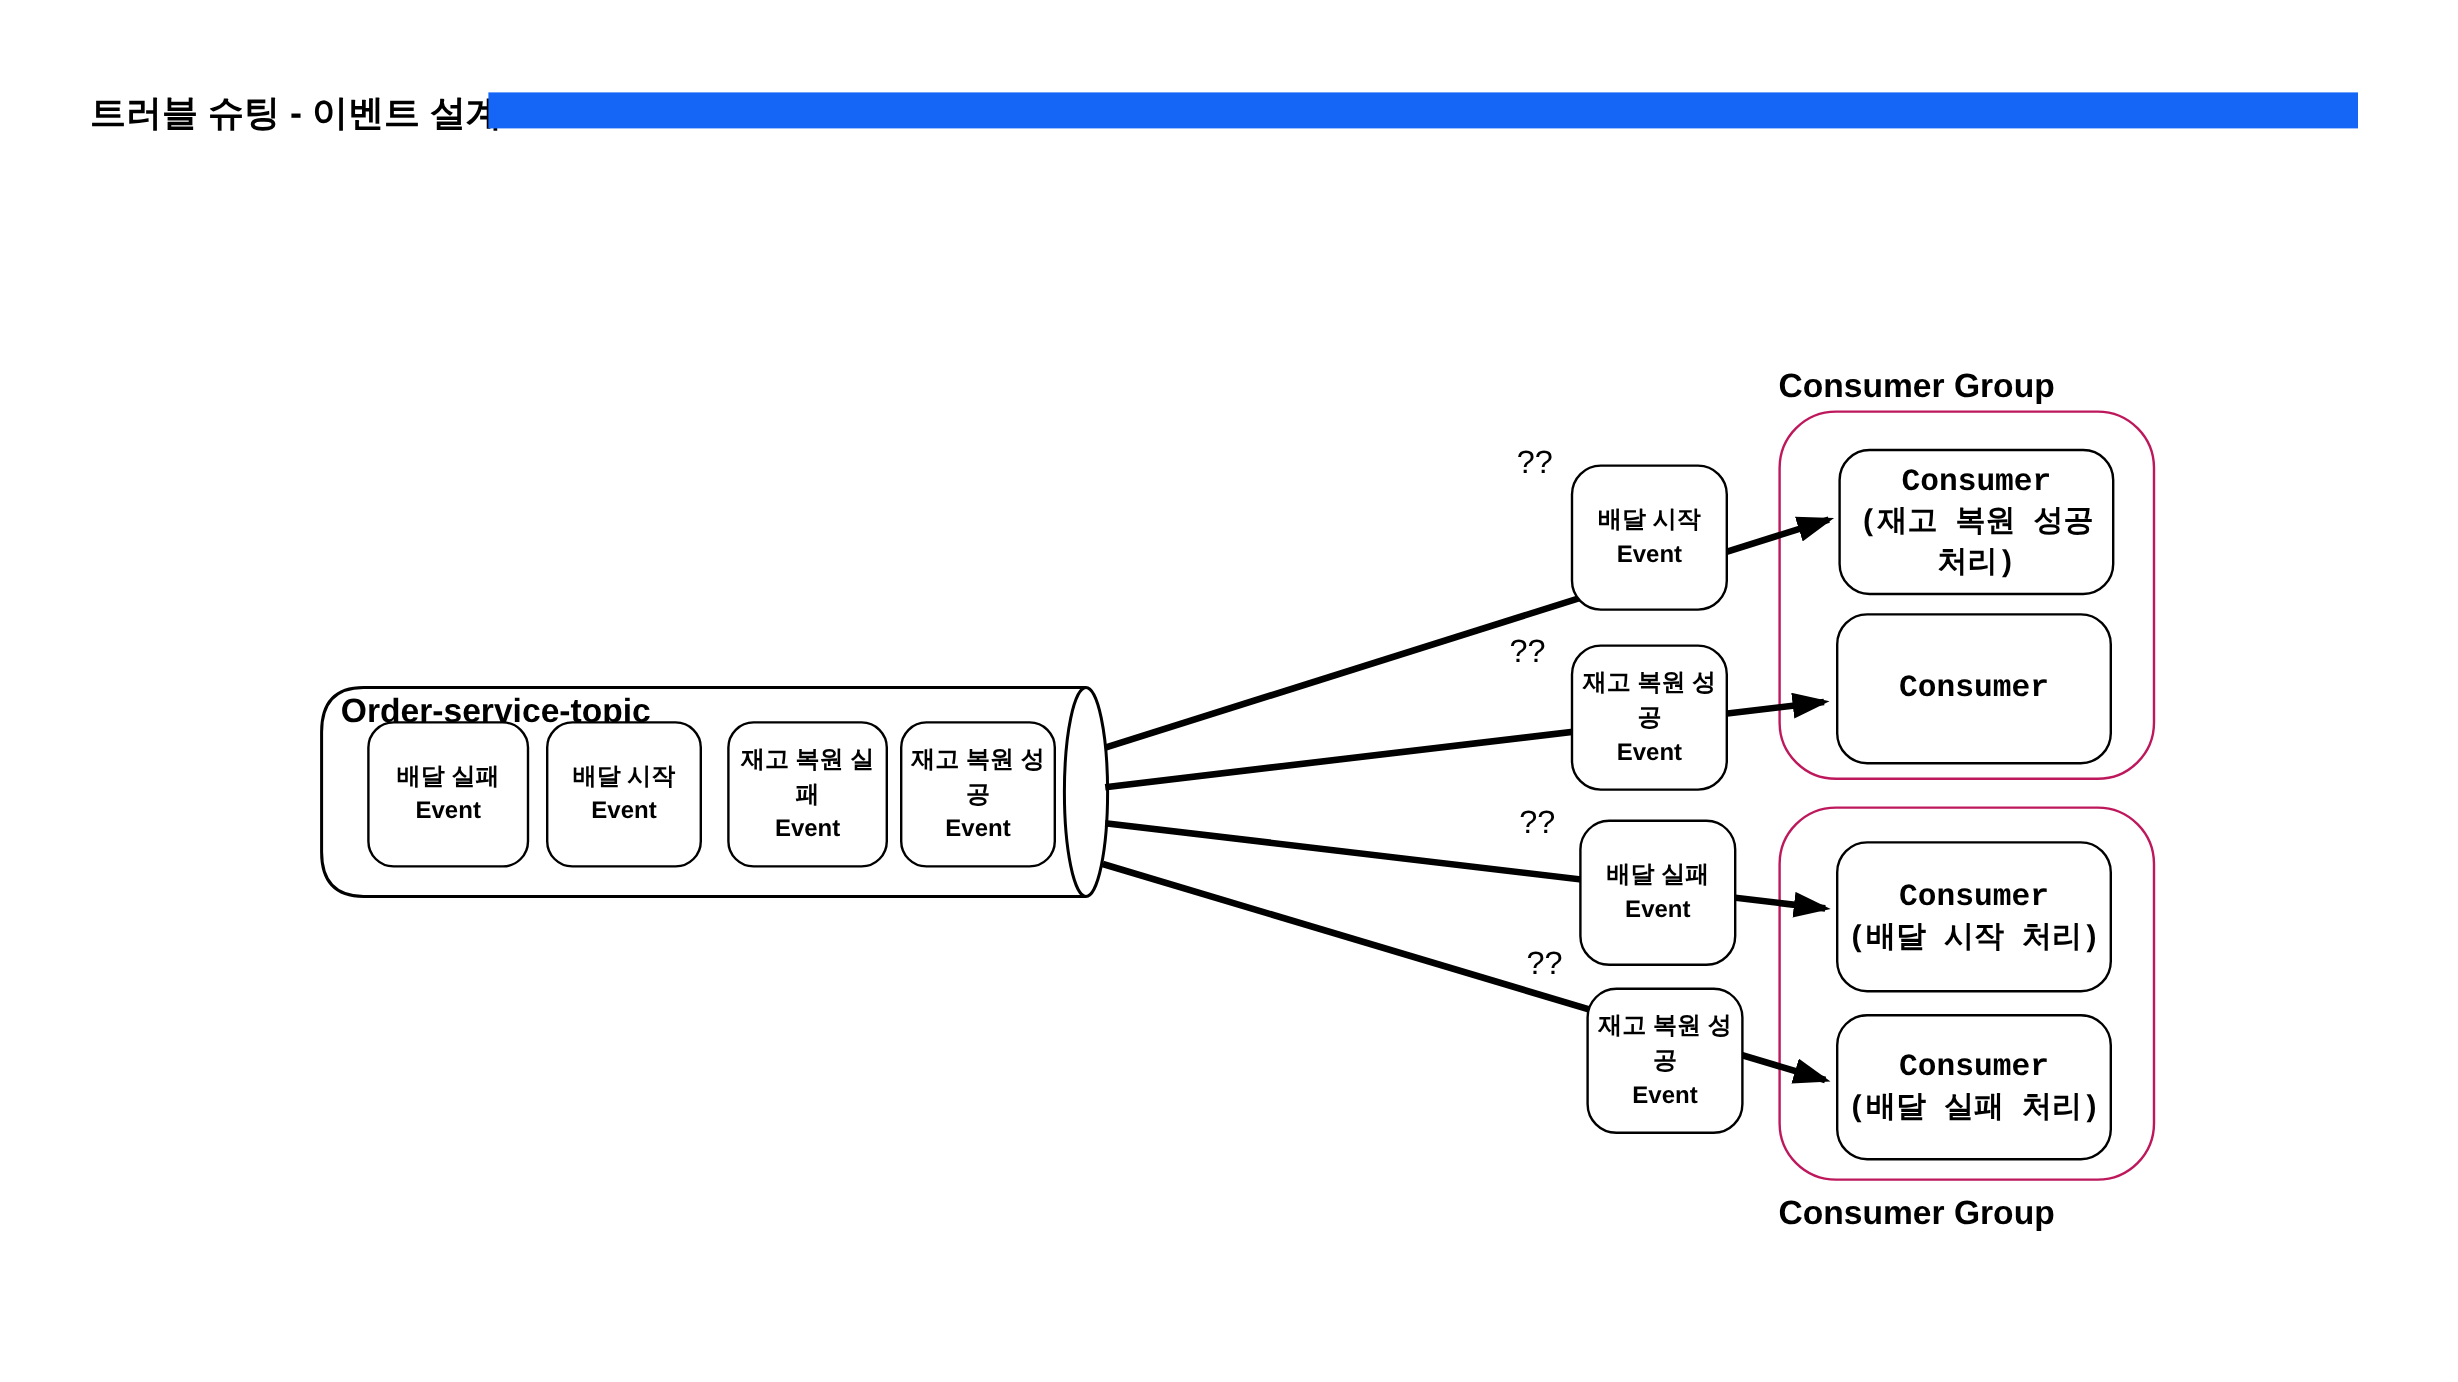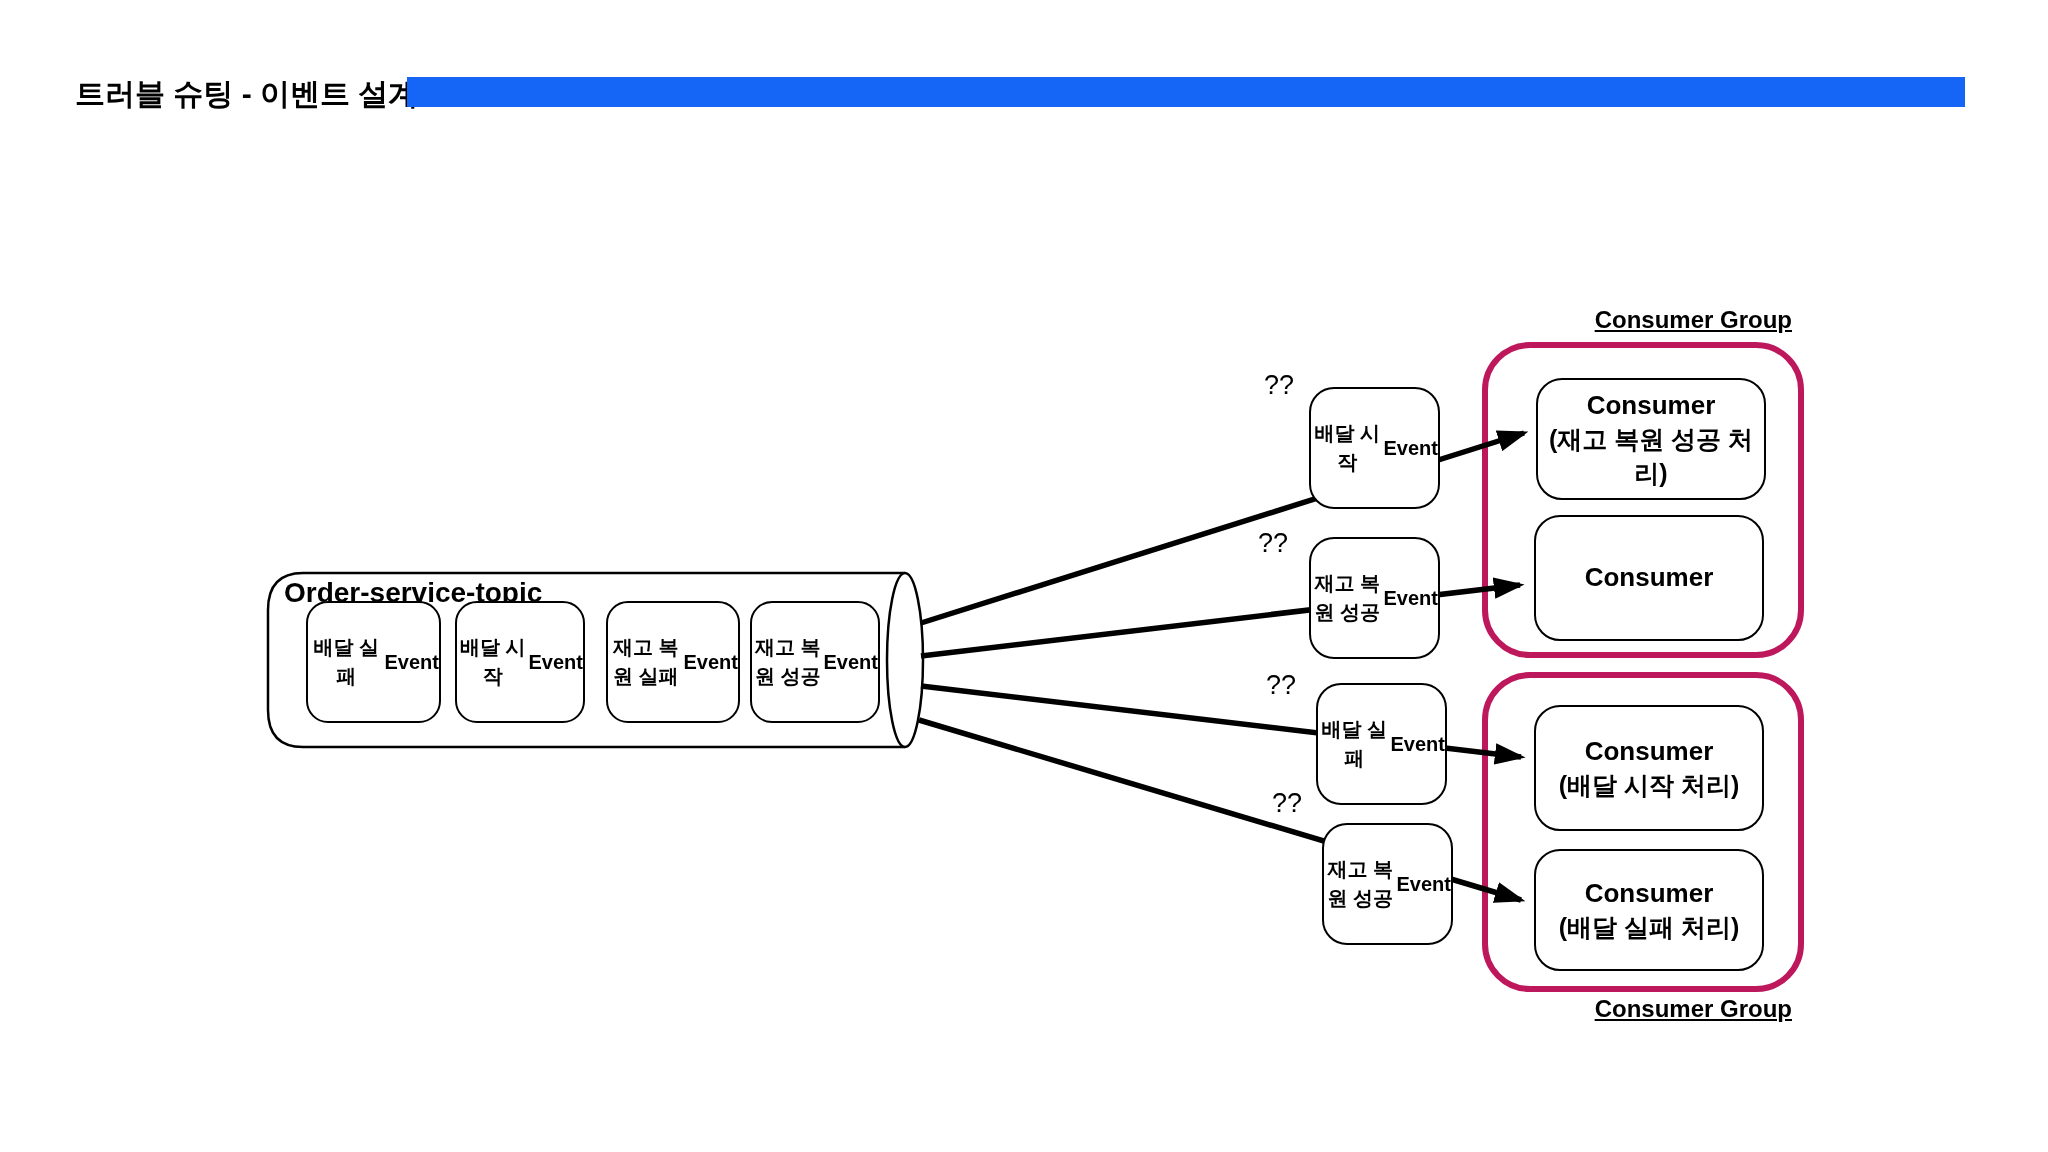--- a/index.html
+++ b/index.html
@@ -8,29 +8,29 @@
     font-family:"Liberation Sans","DejaVu Sans",sans-serif;color:#000;
   }
   .abs{position:absolute;}
   .z2{z-index:2;}
   .slide-title{font-size:30px;font-weight:bold;white-space:nowrap;}
   .accent-bar{height:30px;}
   .topic-label{font-size:28px;font-weight:bold;white-space:nowrap;margin-top:46px;}
   .diagram-svg{position:absolute;left:0;top:0;z-index:1;}
   .event-box{
     background:#fff;border:2px solid #000;border-radius:22px;
-    display:flex;flex-direction:row;align-items:center;justify-content:center;
+    display:flex;flex-direction:column;align-items:center;justify-content:center;
     text-align:center;font-size:20px;font-weight:bold;line-height:1.45;z-index:2;
   }
   .pending-box{border-radius:25px;font-size:20px;}
   .qmarks{font-size:27px;font-weight:400;z-index:2;}
   .consumer-group{
-    background:transparent;border:6px solid #be185d;border-radius:48px;
+    background:transparent;border:2px solid #be185d;border-radius:48px;font-family:Liberation Mono, monospace;
   }
-  .group-label{font-size:24px;font-weight:bold;text-align:right;z-index:2;text-decoration:underline;}
+  .group-label{font-size:28px;font-weight:bold;text-align:left;z-index:2;}
   .consumer-box{
     position:absolute;background:#fff;border:2px solid #000;border-radius:26px;
     display:flex;flex-direction:column;align-items:center;justify-content:center;
     text-align:center;z-index:2;line-height:1.35;
   }
   .consumer-title{font-size:26px;font-weight:bold;}
   .consumer-subtitle{font-size:25px;font-weight:bold;}
 </style>
 </head>
 <body>

